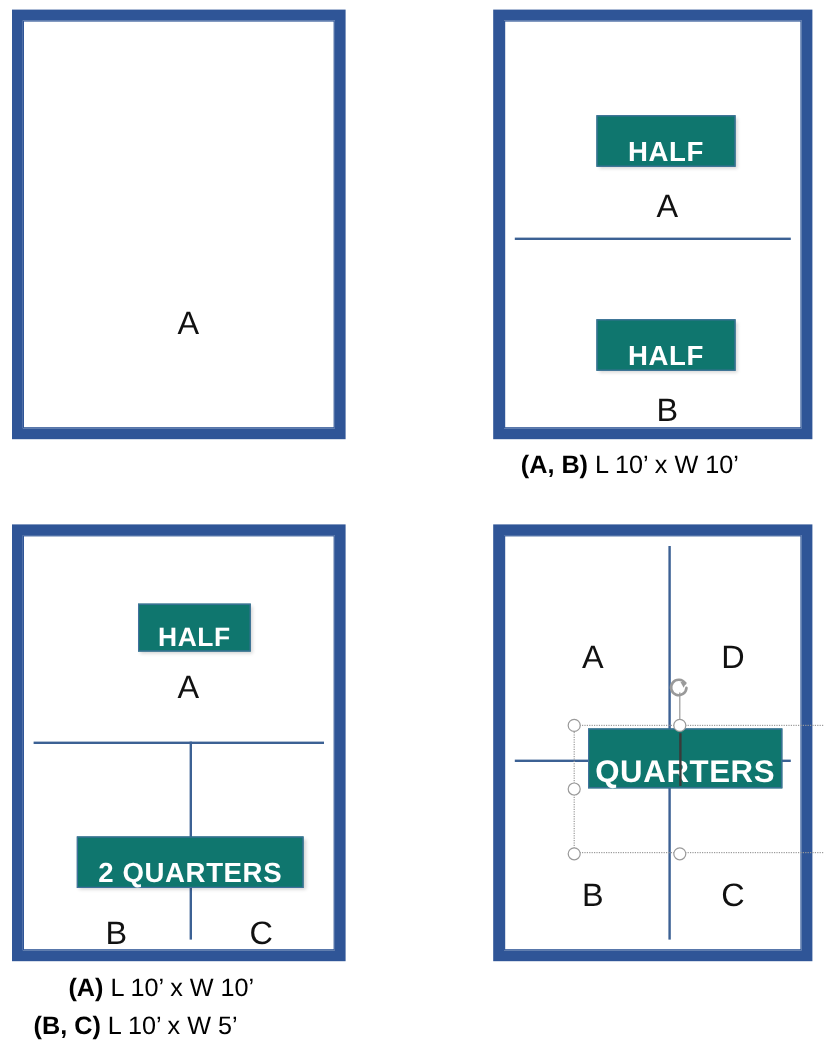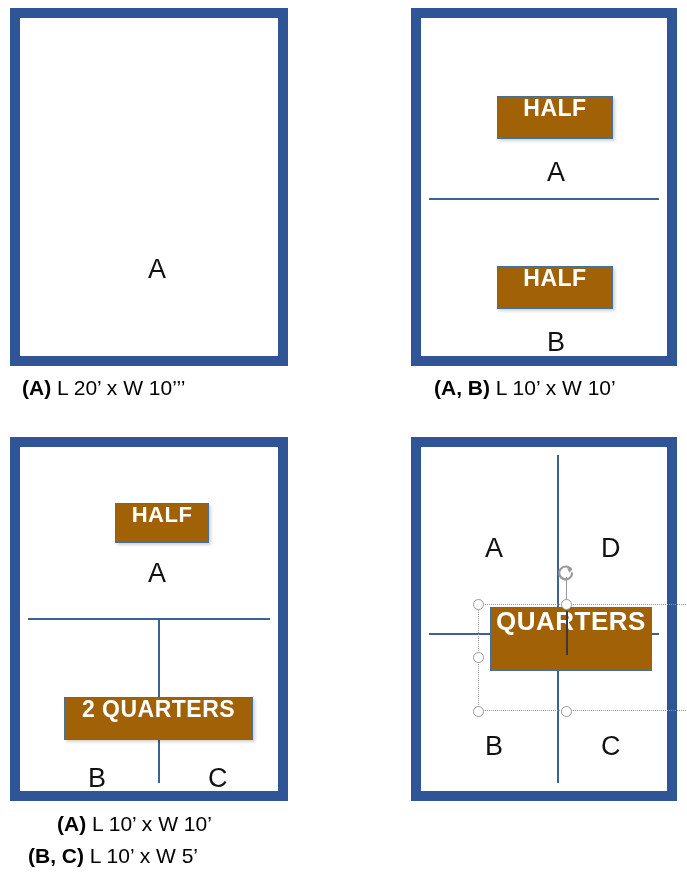--- a/index.html
+++ b/index.html
@@ -53,26 +53,26 @@
     position: absolute;
     top: 0; bottom: 0;
     width: 0;
     border-left: 2px solid #3c6194;
   }
 
   
   .chip {
     position: absolute;
     box-sizing: border-box;
-    background: #a16207;
+    background: #0f766e;
     border: 1px solid #41719c;
     color: #ffffff;
     font-weight: bold;
     display: flex;
-    align-items: flex-start;
+    align-items: flex-end;
     justify-content: center;
     letter-spacing: 0.5px;
     white-space: nowrap;
     line-height: 1;
   }
   .chip.plain { box-shadow: 2px 2px 3px rgba(0,0,0,0.18); }
 
   
   .room-letter {
     position: absolute;
@@ -135,23 +135,20 @@
     <div class="frame" style="width:278px; height:358px;">
       <div class="surface">
 
 
         <div class="room-letter" style="left:120px; top:230px;">A</div>
 
       </div>
     </div>
   </div>
 
-  <div class="caption" style="left:22px; top:375px;">
-    <b>(A)</b><span> L 20’ x W 10’’’</span>
-  </div>
 
   <div class="panel" style="left:411px; top:8px; width:266px; height:358px;">
     <div class="frame" style="width:266px; height:358px;">
       <div class="surface">
 
         <div class="div-h" style="top:172px;"></div>
 
         <div class="chip plain" style="left:68px; top:70px; width:116px; height:43px; font-size:23px;">
           <span>HALF</span>
         </div>
@@ -213,21 +210,21 @@
         <div class="room-letter" style="left:172px; top:278px;">C</div>
 
         <div class="selbox" style="left:49px; top:149px; width:214px; height:107px;"></div>
 
         <div class="rot-stem" style="left:137px; top:122px; height:28px;"></div>
         <svg class="rot-icon" style="left:137px; top:117px;" viewBox="0 0 24 24">
           <path d="M17.5 9.2 A7 7 0 1 0 18.6 13.4" fill="none" stroke="#9a9a9a" stroke-width="2.4" stroke-linecap="round"></path>
           <path d="M13.2 8.0 L18.6 8.2 L16.0 13.2 Z" fill="#9a9a9a"></path>
         </svg>
 
-        <div class="chip" style="left:61px; top:152px; width:162px; height:64px; font-size:26px; z-index:4;">
+        <div class="chip" style="left:61px; top:152px; width:162px; height:50px; font-size:26px; z-index:4;">
           <span>QUARTERS</span>
         </div>
 
         <div class="caret" style="left:137px; top:156px; height:44px; z-index:5;"></div>
 
         <div class="handle" style="left:49px;  top:149px; z-index:6;"></div>
         <div class="handle" style="left:137px; top:149px; z-index:6;"></div>
         <div class="handle" style="left:263px; top:149px; z-index:6;"></div>
         <div class="handle" style="left:49px;  top:202px; z-index:6;"></div>
         <div class="handle" style="left:263px; top:202px; z-index:6;"></div>

